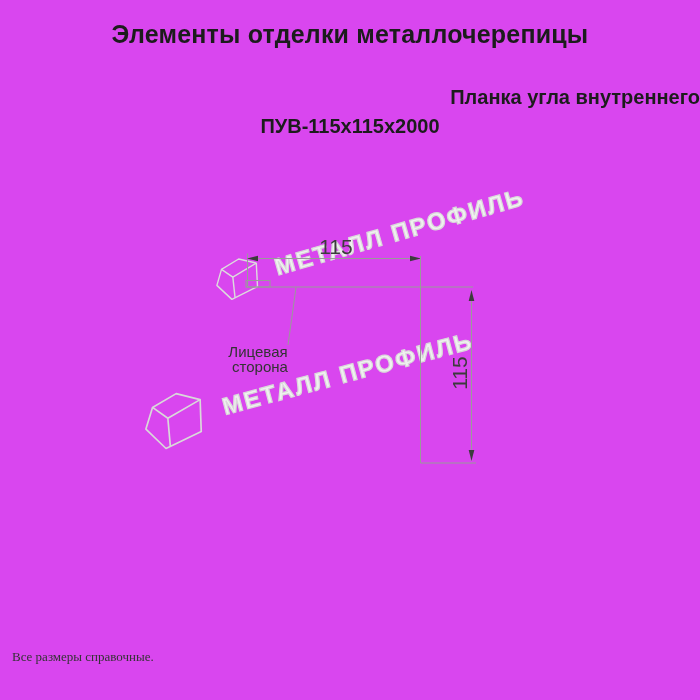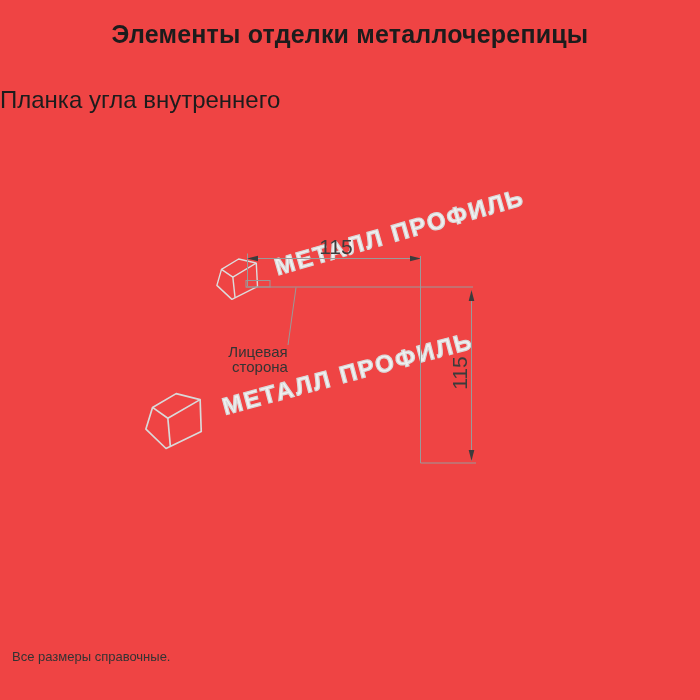--- a/index.html
+++ b/index.html
@@ -5,43 +5,43 @@
   html, body {
     margin: 0;
     padding: 0;
     background: #ffffff;
     font-family: "Liberation Sans", sans-serif;
   }
   .page {
     position: relative;
     width: 700px;
     height: 700px;
-    background: #ef4444;
+    background: #d946ef;
     overflow: hidden;
   }
   
   .doc-title {
     position: absolute;
     top: 20px;
     left: 0;
     right: 0;
     text-align: center;
     font-size: 25px;
     font-weight: bold;
     color: #1c1c1c;
     letter-spacing: 0.2px;
   }
   .doc-subtitle {
     position: absolute;
     top: 86px;
     left: 0;
     right: 0;
-    text-align: left;
-    font-size: 24px;
-    font-weight: normal;
+    text-align: right;
+    font-size: 20px;
+    font-weight: bold;
     color: #1c1c1c;
   }
   .doc-model {
     position: absolute;
     top: 115px;
     left: 0;
     right: 0;
     text-align: center;
     font-size: 20px;
     font-weight: bold;
@@ -103,29 +103,31 @@
     fill: #333333;
   }
   
   .footnotes {
     position: absolute;
     left: 12px;
     top: 648px;
     font-size: 13px;
     line-height: 18px;
     color: #333333;
+    font-family: Liberation Serif, serif;
   }
 </style>
 </head>
 <body>
 
 <div class="page">
 
   <div class="doc-title">Элементы отделки металлочерепицы</div>
   <div class="doc-subtitle">Планка угла внутреннего</div>
+  <div class="doc-model">ПУВ-115х115х2000</div>
 
   <div class="watermark wm-upper">
     <svg class="wm-house" width="62" height="44" viewBox="0 0 70 50">
       <g fill="none" stroke="#dcdcdc" stroke-width="1.6" stroke-linejoin="round">
         <path d="M10 26 L20 10 L42 4 L60 14 L54 40 L22 46 Z"></path>
         <path d="M20 10 L30 22 L60 14"></path>
         <path d="M30 22 L26 45"></path>
       </g>
     </svg>
     <span class="wm-text">МЕТАЛЛ ПРОФИЛЬ</span>

